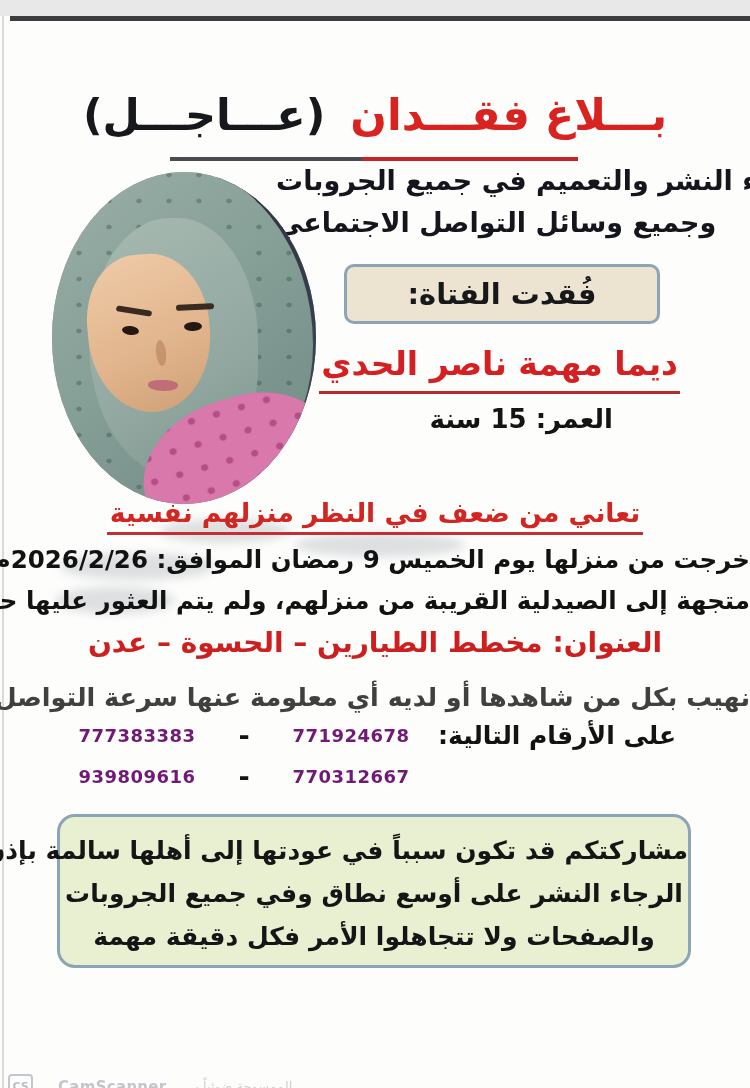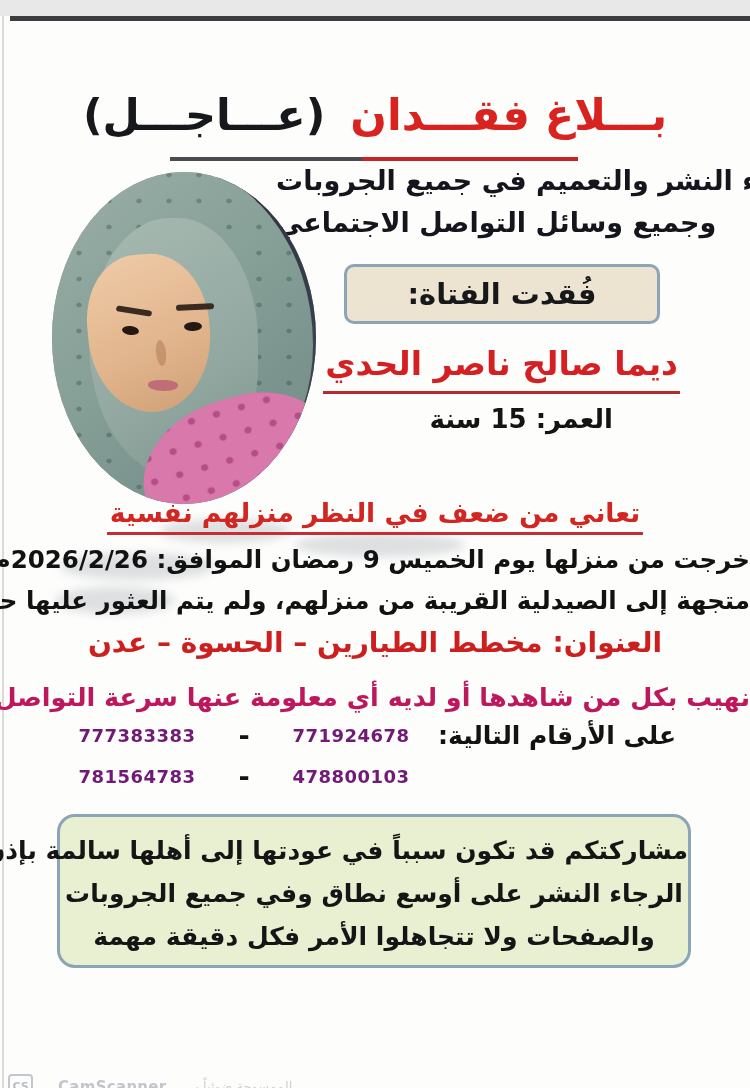--- a/index.html
+++ b/index.html
@@ -82,21 +82,21 @@
   .condition span{font-size:26.5px; font-weight:900; color:#d12622;
                   border-bottom:3px solid #c03034; padding:0 3px 4px 3px;}
 
   
   .details{top:523px; font-size:24.5px; font-weight:800; color:#121212; line-height:41px;}
 
   
   .address{top:610px; font-size:28px; font-weight:900; color:#cc1f1f;}
 
   
-  .appeal{top:666px; font-size:25.5px; font-weight:900; color:#be185d;}
+  .appeal{top:666px; font-size:25.5px; font-weight:900; color:#404040;}
   .phones{top:704px; right:74px; display:grid; direction:rtl;
           grid-template-columns:auto 150px 40px 150px; column-gap:12px; row-gap:10px;
           align-items:center;}
   .phones .p-label{font-size:25px; font-weight:900; color:#131313; white-space:nowrap;}
   .phones .p-num{font-size:18px; font-weight:900; color:#701a75; text-align:center;
                  letter-spacing:.5px; direction:ltr;}
   .phones .p-dash{font-size:27px; font-weight:900; text-align:center;}
 
   
   .footer-box{left:57px; top:798px; width:634px; height:154px; box-sizing:border-box;
@@ -146,21 +146,21 @@
     <div class="ph-nose"></div>
     <div class="ph-lips"></div>
     <div class="ph-pink"></div>
   </div>
 
   <div class="abs lost-box">
     <span>فُقدت الفتاة:</span>
   </div>
 
   <div class="abs girl-name nowrap">
-    <span>ديما صالح ناصر الحدي</span>
+    <span>ديما مهمة ناصر الحدي</span>
   </div>
   <div class="abs girl-age nowrap">العمر: 15 سنة</div>
 
   <div class="abs centered condition nowrap">
     <span>تعاني من ضعف في النظر منزلهم نفسية</span>
   </div>
 
   <div class="abs centered details">
     <div class="nowrap">خرجت من منزلها يوم الخميس 9 رمضان الموافق: 2026/2/26م الساعة 10:00 مساءً</div>
     <div class="nowrap">متجهة إلى الصيدلية القريبة من منزلهم، ولم يتم العثور عليها حتى اللحظة</div>
@@ -169,23 +169,23 @@
   <div class="abs centered address nowrap">العنوان: مخطط الطيارين – الحسوة – عدن</div>
 
   <div class="abs centered appeal nowrap">نهيب بكل من شاهدها أو لديه أي معلومة عنها سرعة التواصل</div>
 
   <div class="abs phones">
     <div class="p-label">على الأرقام التالية:</div>
     <div class="p-num">771924678</div>
     <div class="p-dash">-</div>
     <div class="p-num">777383383</div>
     <div></div>
-    <div class="p-num">478800103</div>
+    <div class="p-num">770312667</div>
     <div class="p-dash">-</div>
-    <div class="p-num">781564783</div>
+    <div class="p-num">939809616</div>
   </div>
 
   <div class="abs footer-box">
     <div class="nowrap">مشاركتكم قد تكون سبباً في عودتها إلى أهلها سالمة بإذن الله.</div>
     <div class="nowrap">الرجاء النشر على أوسع نطاق وفي جميع الجروبات</div>
     <div class="nowrap">والصفحات ولا تتجاهلوا الأمر فكل دقيقة مهمة</div>
   </div>
 
   <div class="abs watermark">
     <div class="wm-badge">CS</div>

